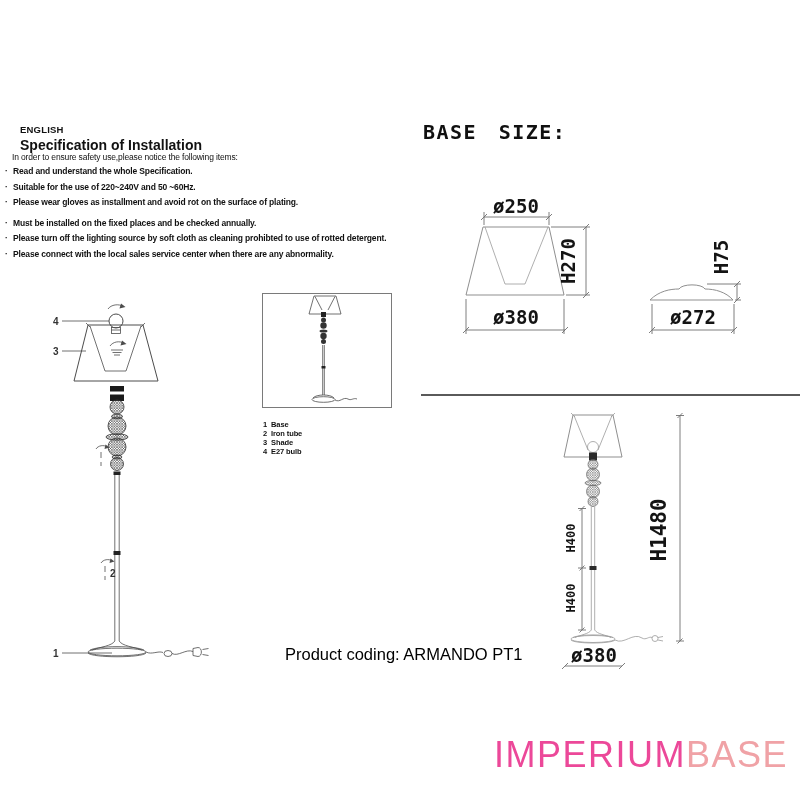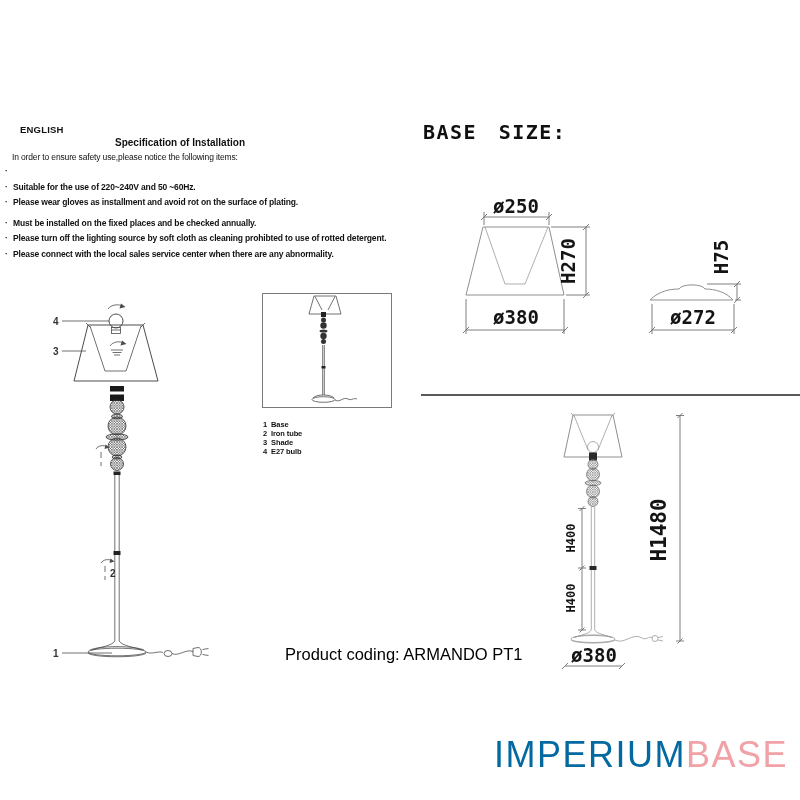--- a/index.html
+++ b/index.html
@@ -1,22 +1,22 @@
 <!DOCTYPE html>
 <html><head>
 <meta charset="utf-8">
 <style>
   html,body{margin:0;padding:0;background:#fff;}
   .sheet{position:relative;width:800px;height:800px;background:#fff;overflow:hidden;
          font-family:"Liberation Sans",sans-serif;color:#111;}
 
   
   .lang{position:absolute;left:8px;top:124px;font-size:9.5px;font-weight:bold;letter-spacing:.2px;padding-left:12px;}
-  .spec-title{position:absolute;left:20px;top:137px;width:320px;text-align:center;
-              font-size:10px;font-weight:bold;}
+  .spec-title{position:absolute;left:20px;top:137px;width:320px;
+              font-size:14px;font-weight:bold;}
   .intro{position:absolute;left:12px;top:152px;font-size:8.5px;font-weight:normal;letter-spacing:-.15px;}
   .bullets{position:absolute;left:5px;top:164px;width:440px;}
   .bullets .bi{display:flex;gap:4px;line-height:15.5px;font-size:8.5px;font-weight:bold;
                letter-spacing:-.15px;white-space:nowrap;}
   .bullets .bi.gap{margin-top:5px;}
   .bullets .dot{width:4px;flex:0 0 4px;}
 
   
   svg{position:absolute;overflow:visible;}
   .thin  {stroke:#8f8f8f;stroke-width:1;fill:none;}
@@ -35,34 +35,35 @@
   .mini-box{position:absolute;left:262px;top:293px;width:128px;height:113px;border:1px solid #7a7a7a;}
   .legend{position:absolute;left:263px;top:420px;font-size:7.5px;font-weight:bold;line-height:9px;
           letter-spacing:-.1px;}
   .legend .row span{display:inline-block;}
   .legend .n{width:8px;}
 
   .product-coding{position:absolute;left:285px;top:645px;font-size:16.5px;color:#000000;}
 
   .logo{position:absolute;right:12px;top:734px;font-size:36px;letter-spacing:1.5px;
         font-family:"Liberation Sans",sans-serif;font-weight:400;}
-  .logo .p1{color:#0369a1;}
+  .logo .p1{color:#ec4899;}
   .logo .p2{color:#f0a2a6;}
 </style>
 </head>
 <body>
 
 <div class="sheet">
 
   <div class="lang">ENGLISH</div>
   <div class="spec-title">Specification of Installation</div>
   <div class="intro">In order to ensure safety use,please notice the following items:</div>
   <div class="bullets">
     <div class="bi">
         <span class="dot">·</span>
+        <span>Read and understand the whole Specification.</span>
       </div>
     <div class="bi">
         <span class="dot">·</span>
         <span>Suitable for the use of 220~240V and 50 ~60Hz.</span>
       </div>
     <div class="bi">
         <span class="dot">·</span>
         <span>Please wear gloves as installment and avoid rot on the surface of plating.</span>
       </div>
     <div class="bi gap">

